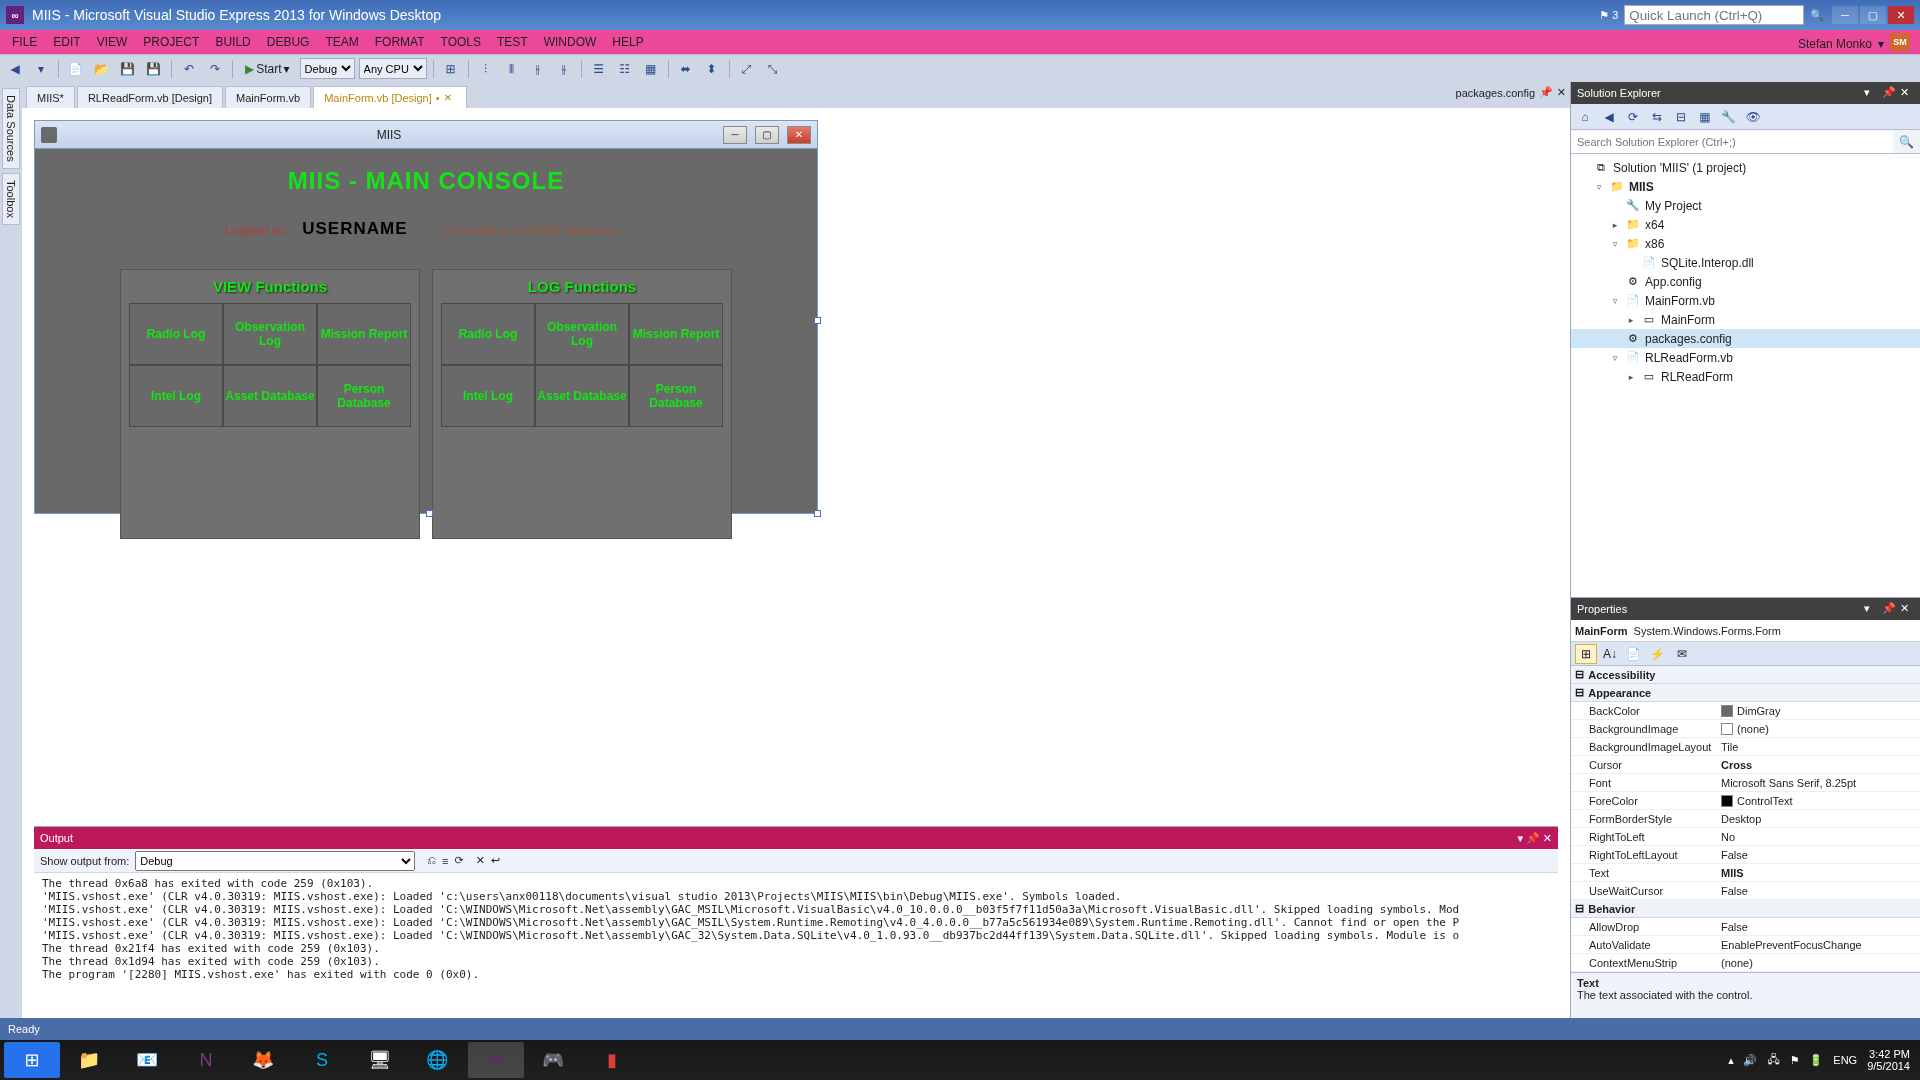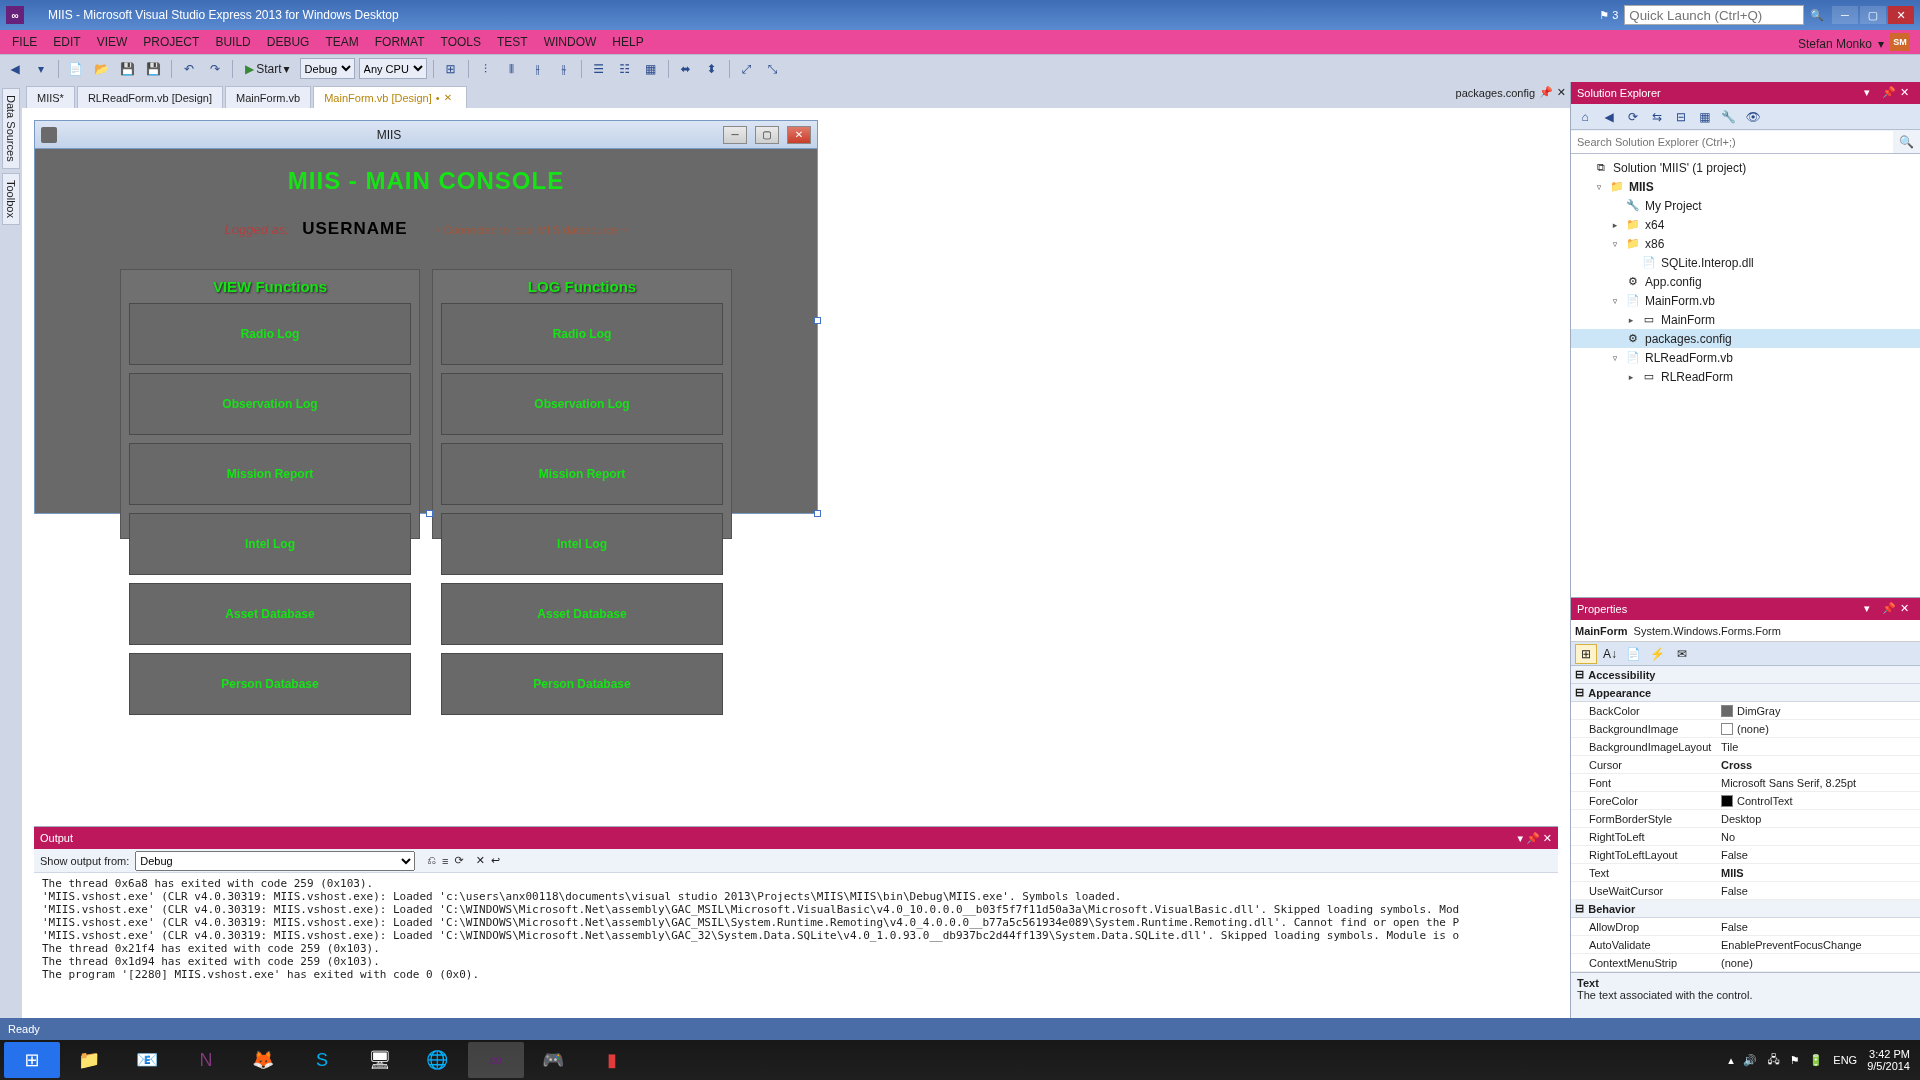--- a/index.html
+++ b/index.html
@@ -1,19 +1,19 @@
 <!DOCTYPE html>
 <html><head>
 <meta charset="utf-8">
 <style>
 * { margin: 0; padding: 0; box-sizing: border-box; font-family: 'Segoe UI', Tahoma, sans-serif; }
 body { width: 1920px; height: 1080px; overflow: hidden; background: #2b2b2b; font-size: 12px; color: #1e1e1e; }
 .titlebar { height: 30px; background: linear-gradient(#3e6db5, #5a8ad0); display: flex; align-items: center; padding: 0 6px; color: #fff; }
 .titlebar .vs-icon { width: 18px; height: 18px; background: #68217a; margin-right: 8px; display: flex; align-items: center; justify-content: center; font-size: 10px; font-weight: bold; }
-.titlebar .title-text { flex: 1; font-size: 12px; margin-left: 16px; }
+.titlebar .title-text { flex: 1; font-size: 14px; }
 .titlebar .win-controls { display: flex; gap: 2px; }
 .titlebar .wc { width: 26px; height: 18px; background: rgba(255,255,255,0.15); display: flex; align-items: center; justify-content: center; cursor: pointer; font-size: 11px; }
 .titlebar .wc.close { background: rgba(200,40,40,0.9); }
 .titlebar .extras { display: flex; align-items: center; gap: 6px; margin-right: 8px; color: #fff; font-size: 11px; }
 .titlebar .quick-launch { width: 180px; height: 20px; background: #fff; color: #888; padding: 2px 4px; border: 1px solid #aaa; }
 .menubar { height: 24px; background: #ec4899; display: flex; align-items: center; padding: 0 4px; gap: 2px; font-size: 12px; justify-content: space-between; }
 .menubar .menus { display: flex; }
 .menubar .menu-item { padding: 3px 8px; cursor: pointer; }
 .menubar .user-badge { display: flex; align-items: flex-end; gap: 6px; padding-right: 6px; }
 .menubar .user-sq { width: 20px; height: 18px; background: #d0682e; color: #fff; font-size: 9px; display: flex; align-items: center; justify-content: center; font-weight: bold; }
@@ -43,31 +43,31 @@
 .form-title .fbtn.close { background: linear-gradient(#e07a6a,#c93c2b); color: #fff; }
 .form-body { height: 364px; background: #696969; padding: 18px 20px; position: relative; }
 .hdr-title { text-align: center; color: #15e315; font: bold 24px 'Arial'; letter-spacing: 1px; margin-bottom: 24px; }
 .login-row { text-align: center; margin-bottom: 30px; }
 .login-row .lbl { color: #b04040; font-style: italic; font-size: 13px; }
 .login-row .usr { color: #000000; font-weight: bold; font-size: 17px; letter-spacing: 1px; margin: 0 10px; }
 .login-row .ds { color: #a0563a; font-size: 11px; }
 .panels { display: flex; gap: 12px; justify-content: center; }
 .panel { width: 300px; height: 270px; background: #707070; border: 1px solid #555; padding: 8px; }
 .panel-title { text-align: center; color: #15e315; font: bold 15px Arial; text-shadow: 1px 1px 2px #222; margin-bottom: 8px; }
-.btn-grid { display: grid; grid-template-columns: 1fr; gap: 8px; }
+.btn-grid { display: grid; grid-template-columns: 1fr 1fr 1fr; gap: 0; }
 .g-btn { height: 62px; background: #696969; border: 1px solid #4a4a4a; color: #15e315; font: bold 12px Arial; display: flex; align-items: center; justify-content: center; text-align: center; cursor: pointer; }
 .footer-row { position: absolute; bottom: 8px; left: 0; right: 0; text-align: center; color: #15e315; font-size: 11px; }
 .form-handles .hdl { width: 7px; height: 7px; background: #fff; border: 1px solid #4472c4; position: absolute; }
 .output-pane { height: 180px; border-top: 1px solid #a0aac0; background: #fff; display: flex; flex-direction: column; }
 .output-title { height: 22px; background: #be185d; color: #fff; display: flex; align-items: center; padding: 0 6px; font-size: 11px; justify-content: space-between; }
 .output-bar { height: 24px; background: #eef2f9; border-bottom: 1px solid #d0d6e2; display: flex; align-items: center; padding: 0 6px; gap: 6px; font-size: 11px; }
 .output-bar select { height: 20px; font-size: 11px; width: 280px; }
 .output-text { flex: 1; overflow: auto; padding: 4px 8px; font-family: Consolas, monospace; font-size: 11px; white-space: pre; color: #1e1e1e; }
 .right-panels { width: 350px; display: flex; flex-direction: column; background: #eef2f9; border-left: 1px solid #a0aac0; }
-.panel-header { height: 22px; background: #be185d; color: #fff; display: flex; align-items: center; justify-content: space-between; padding: 0 6px; font-size: 11px; }
+.panel-header { height: 22px; background: #404040; color: #fff; display: flex; align-items: center; justify-content: space-between; padding: 0 6px; font-size: 11px; }
 .panel-header .ph-btns { display: flex; gap: 4px; }
 .panel-header .ph-btn { width: 14px; height: 14px; cursor: pointer; }
 .se-toolbar { height: 26px; background: #dce5f3; display: flex; align-items: center; gap: 4px; padding: 0 4px; border-bottom: 1px solid #b5bed0; }
 .se-tb { width: 20px; height: 20px; display: flex; align-items: center; justify-content: center; cursor: pointer; font-size: 12px; color: #2a4b8d; }
 .se-search { height: 24px; border-bottom: 1px solid #b5bed0; display: flex; align-items: center; }
 .se-search input { flex: 1; height: 22px; border: none; padding: 0 6px; font-size: 11px; outline: none; background: #fff; }
 .se-tree { flex: 1; overflow: auto; padding: 4px 0; font-size: 12px; background: #fff; }
 .tree-row { height: 19px; display: flex; align-items: center; gap: 4px; padding-left: 6px; cursor: pointer; }
 .tree-row.selected { background: #cde6f7; }
 .tree-exp { width: 12px; text-align: center; color: #555; font-size: 9px; }

